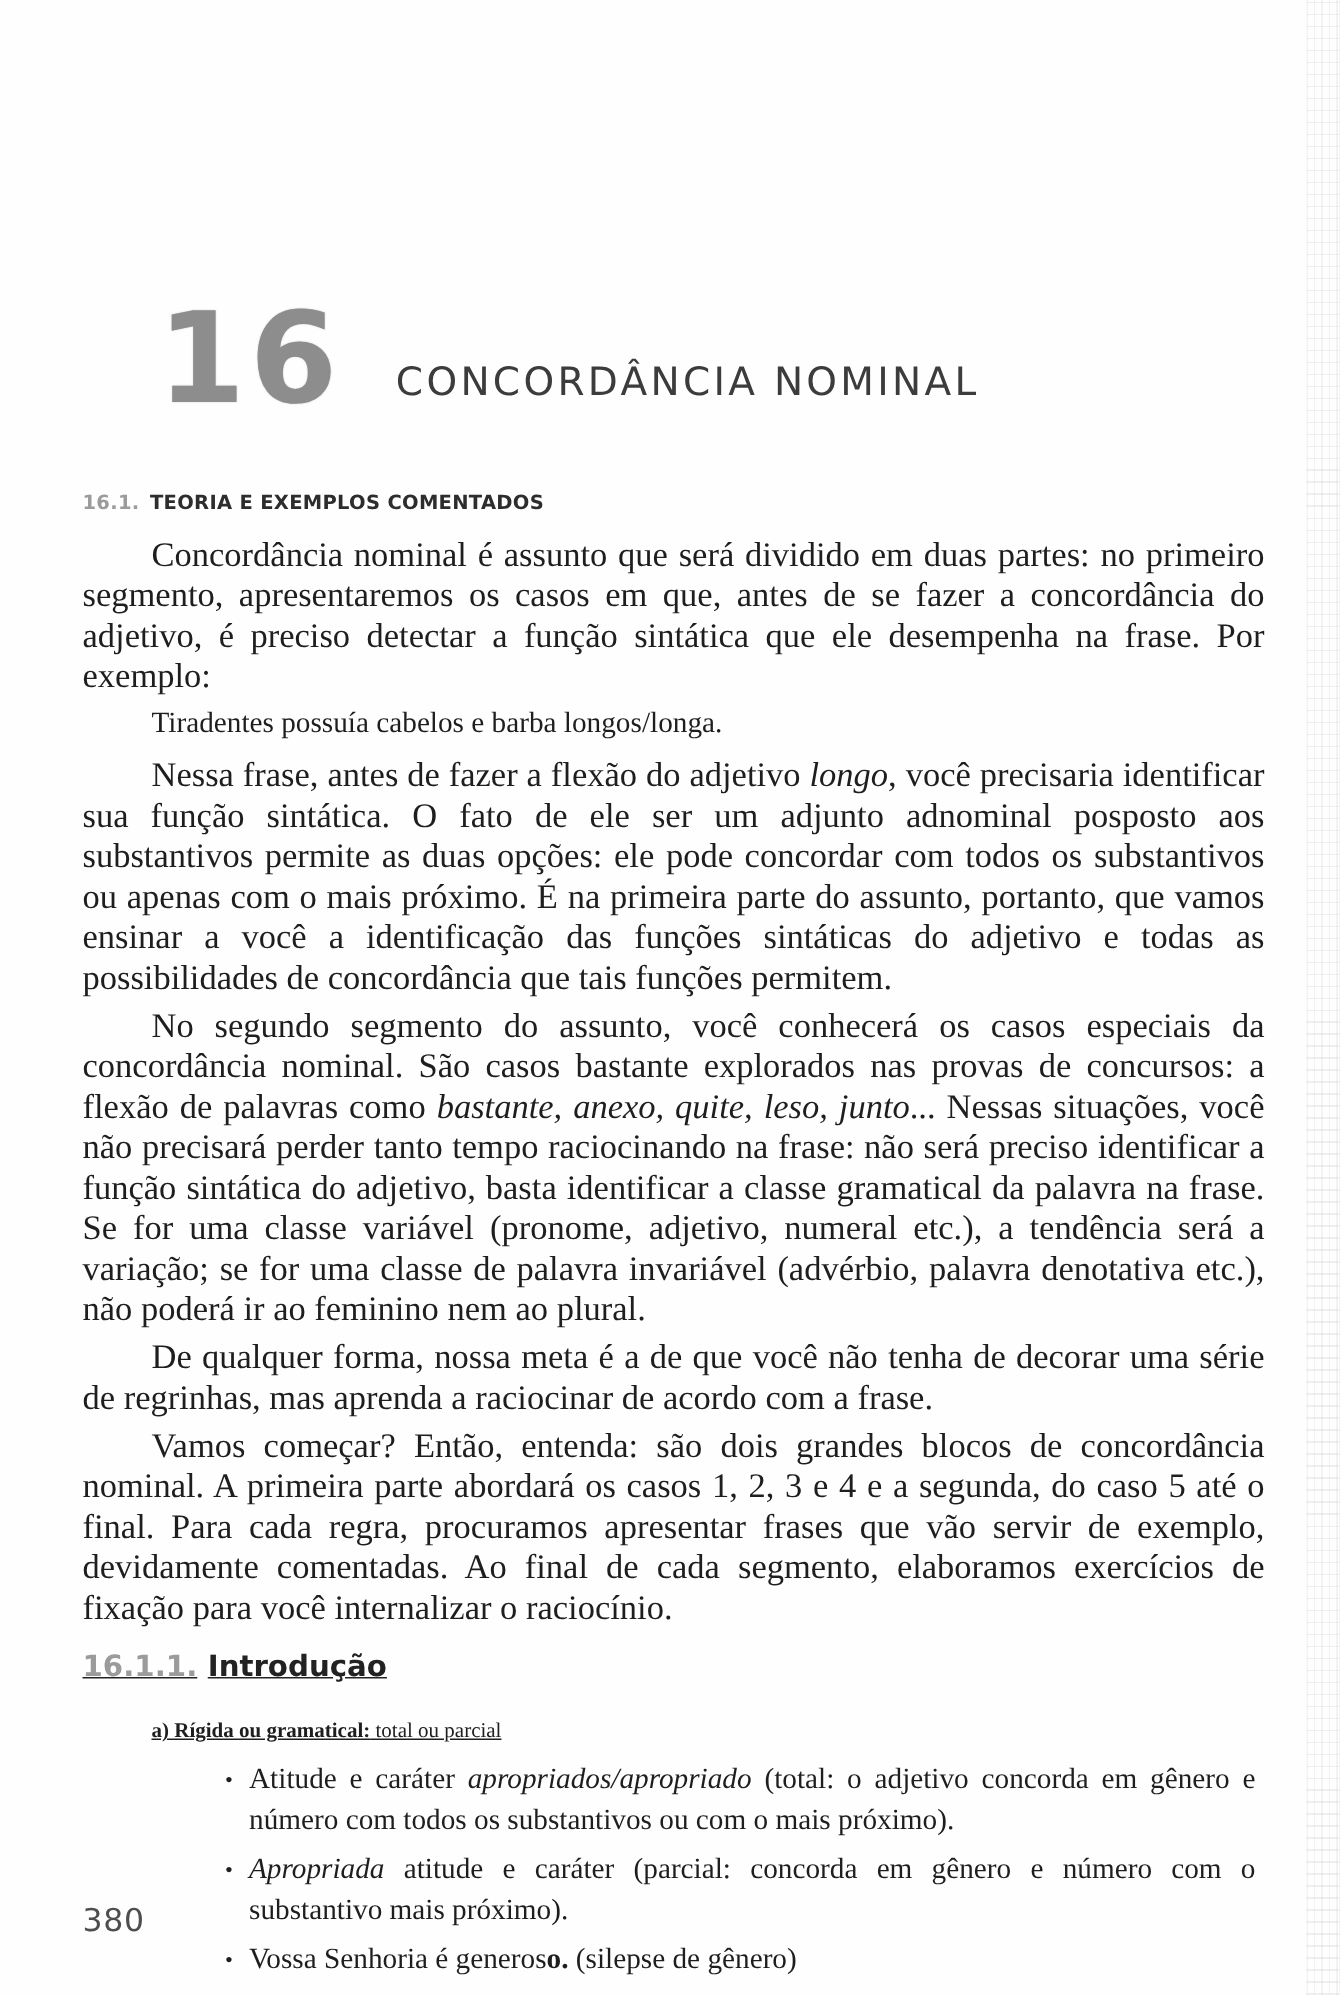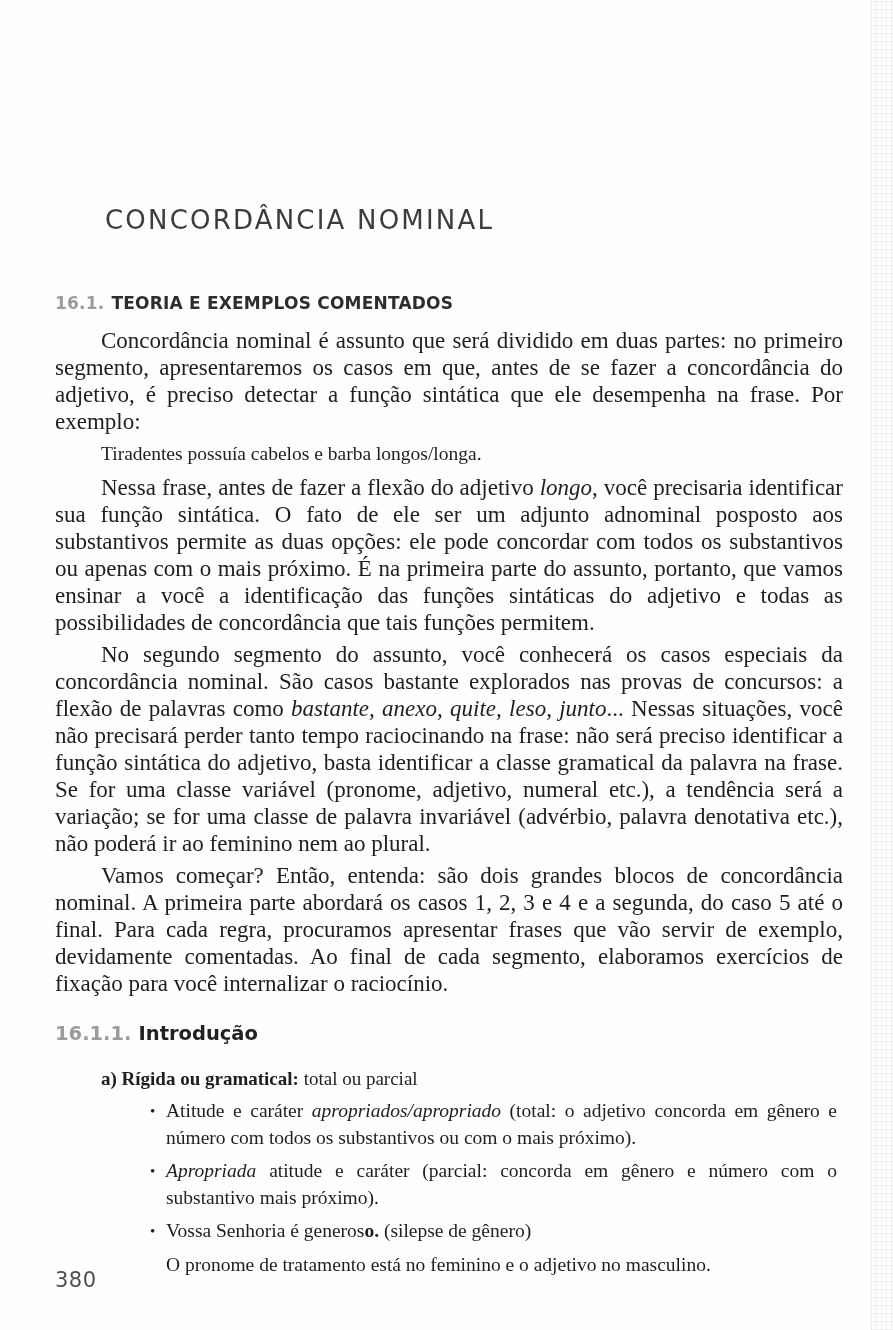--- a/index.html
+++ b/index.html
@@ -57,34 +57,35 @@
     letter-spacing: 2.2px;
     color: #3c3c3c;
     padding-bottom: 4px;
     white-space: nowrap;
   }
   
   .section-heading {
     margin-top: 54px;
     font-family: "DejaVu Sans", sans-serif;
     font-weight: bold;
-    font-size: 17px;
+    font-size: 13px;
     letter-spacing: .2px;
     color: #2d2d2d;
   }
   .section-heading .sec-num {
     color: #9b9b9b;
     margin-right: 7px;
   }
   .subsection-heading {
-    margin-top: 25px;
+    margin-top: 14px;
     font-family: "DejaVu Sans", sans-serif;
     font-weight: bold;
     font-size: 19.5px;
     color: #222;
+    text-decoration: underline;
   }
   .subsection-heading .sec-num {
     color: #9b9b9b;
     margin-right: 7px;
   }
   
   .bodytext { margin-top: 13px; }
   p.para {
     font-size: 23px;
     line-height: 27px;
@@ -97,23 +98,24 @@
     line-height: 27px;
     text-indent: 46px;
     margin: 2px 0 7px 0;
   }
   p.lead {
     font-size: 19.5px;
     line-height: 27px;
     margin: 14px 0 6px 46px;
   }
   .list-item {
-    font-size: 19px;
+    font-size: 14px;
     line-height: 27px;
     margin: 5px 0 5px 46px;
+    text-decoration: underline;
   }
   .bullet {
     display: flex;
     margin: 4px 0 6px 95px;
     font-size: 19.5px;
     line-height: 27px;
   }
   .bullet .dot {
     width: 16px;
     flex: 0 0 16px;
@@ -146,32 +148,34 @@
 </style>
 </head>
 <body>
 
 <div class="page">
   <div class="scan-noise"></div>
 
   <div class="content">
 
     <div class="chapter-header">
+      <div class="chapter-number">16</div>
       <div class="chapter-title">CONCORDÂNCIA NOMINAL</div>
     </div>
 
     <h2 class="section-heading">
       <span class="sec-num">16.1.</span><span>TEORIA E EXEMPLOS COMENTADOS</span>
     </h2>
 
     <div class="bodytext">
       <p class="para"><span>Concordância nominal é assunto que será dividido em duas partes: no primeiro segmento, apresentaremos os casos em que, antes de se fazer a concordância do adjetivo, é preciso detectar a função sintática que ele desempenha na frase. Por exemplo:</span></p>
       <p class="example"><span>Tiradentes possuía cabelos e barba longos/longa.</span></p>
       <p class="para"><span>Nessa frase, antes de fazer a flexão do adjetivo </span><em>longo</em><span>, você precisaria identificar sua função sintática. O fato de ele ser um adjunto adnominal posposto aos substantivos permite as duas opções: ele pode concordar com todos os substantivos ou apenas com o mais próximo. É na primeira parte do assunto, portanto, que vamos ensinar a você a identificação das funções sintáticas do adjetivo e todas as possibilidades de concordância que tais funções permitem.</span></p>
       <p class="para"><span>No segundo segmento do assunto, você conhecerá os casos especiais da concordância nominal. São casos bastante explorados nas provas de concursos: a flexão de palavras como </span><em>bastante, anexo, quite, leso, junto</em><span>... Nessas situações, você não precisará perder tanto tempo raciocinando na frase: não será preciso identificar a função sintática do adjetivo, basta identificar a classe gramatical da palavra na frase. Se for uma classe variável (pronome, adjetivo, numeral etc.), a tendência será a variação; se for uma classe de palavra invariável (advérbio, palavra denotativa etc.), não poderá ir ao feminino nem ao plural.</span></p>
+      <p class="para"><span>De qualquer forma, nossa meta é a de que você não tenha de decorar uma série de regrinhas, mas aprenda a raciocinar de acordo com a frase.</span></p>
       <p class="para"><span>Vamos começar? Então, entenda: são dois grandes blocos de concordância nominal. A primeira parte abordará os casos 1, 2, 3 e 4 e a segunda, do caso 5 até o final. Para cada regra, procuramos apresentar frases que vão servir de exemplo, devidamente comentadas. Ao final de cada segmento, elaboramos exercícios de fixação para você internalizar o raciocínio.</span></p>
     </div>
 
     <h3 class="subsection-heading">
       <span class="sec-num">16.1.1.</span><span>Introdução</span>
     </h3>
 
     <div>
 
       <div class="list-item"><strong>a) Rígida ou gramatical:</strong><span> total ou parcial</span></div>

